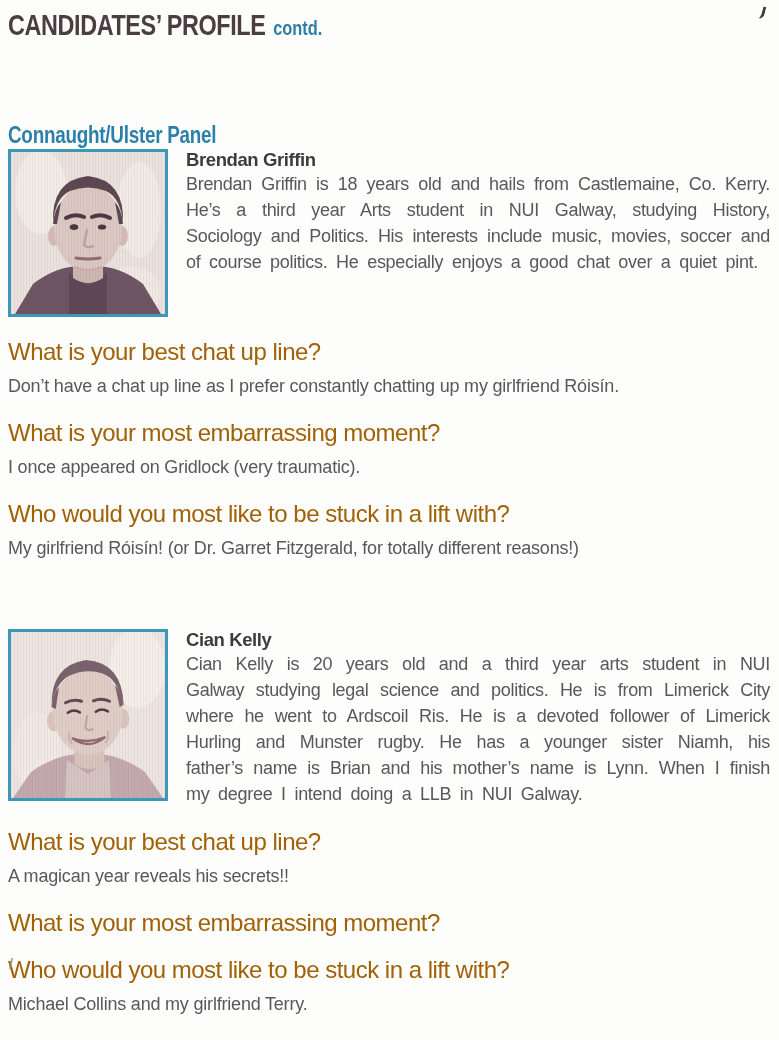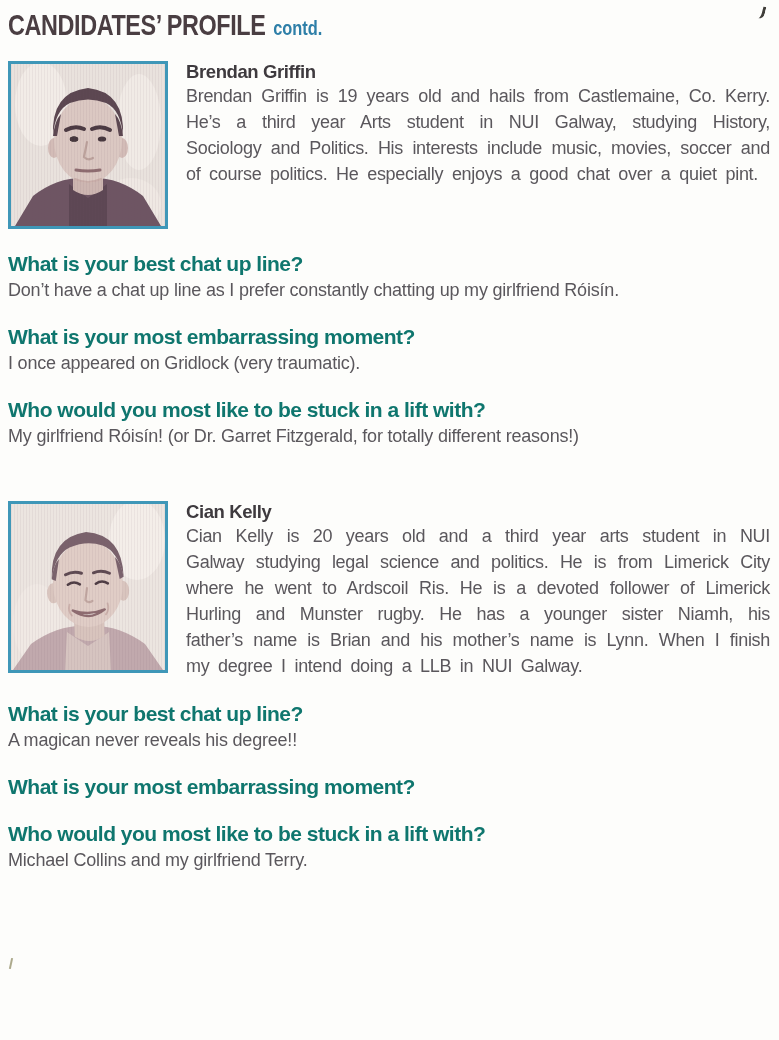--- a/index.html
+++ b/index.html
@@ -33,21 +33,21 @@
   .section-heading {
     display: inline-block;
     transform: scaleX(0.82);
     transform-origin: left top;
     font-size: 23px; font-weight: bold;
     color: #2b80ab; letter-spacing: -0.3px;
     white-space: nowrap;
   }
 
   
-  .profile-row { display: flex; margin-top: 25px; }
+  .profile-row { display: flex; }
   .photo-frame {
     border: 3px solid #3f97b8;
     background: #e9e2dd;
     position: relative;
     flex: 0 0 auto;
   }
   .photo-frame.p1 { width: 154px; height: 162px; }
   .photo-frame.p2 { width: 154px; height: 166px; }
   .photo-frame svg { display: block; }
   .photo-frame::after {            
@@ -68,30 +68,30 @@
     color: #5a575c;
     text-align: justify;
     letter-spacing: -0.3px;
     word-spacing: 4px;
   }
 
   
   .qa-list { margin-top: 22px; }
   .qa-item + .qa-item { margin-top: 21px; }
   .qa-question {
-    font-size: 21px; font-weight: bold;
-    color: #0f766e; letter-spacing: -0.5px;
+    font-size: 24px; font-weight: normal;
+    color: #a16207; letter-spacing: -0.5px;
     line-height: 26px;
   }
   .qa-answer {
     font-size: 18px; color: #5a575c;
-    letter-spacing: -0.2px; line-height: 26px;
-  }
-
-  .profile-row.second { margin-top: 52px; }
+    letter-spacing: -0.2px; line-height: 26px; margin-top: 8px;
+  }
+
+  .profile-row.second { margin-top: 68px; }
 
   
   .artifact-top-right {
     position: absolute; top: 6px; right: 14px;
     width: 4px; height: 13px;
     border-right: 3px solid #403e3a;
     border-radius: 0 0 6px 0;
     transform: rotate(14deg);
   }
   .artifact-left {
@@ -106,20 +106,23 @@
 <body>
 
 <div class="page">
 
   <div class="title-row">
     <span class="title-scale">
       <span class="main-title">CANDIDATES’ PROFILE</span><span class="title-suffix">contd.</span>
     </span>
   </div>
 
+  <div class="section-heading-wrap">
+    <span class="section-heading">Connaught/Ulster Panel</span>
+  </div>
 
   <div class="profile-row">
     <div class="photo-frame p1">
       <svg width="154" height="162" viewBox="0 0 154 162">
         <rect width="154" height="162" fill="#e9e2dd"></rect>
         <ellipse cx="30" cy="40" rx="26" ry="42" fill="#f2ece7"></ellipse>
         <ellipse cx="128" cy="58" rx="22" ry="48" fill="#f1ebe6"></ellipse>
         <ellipse cx="120" cy="140" rx="30" ry="26" fill="#efe8e3"></ellipse>
 
         <path d="M4,162 L22,132 Q48,112 77,114 Q106,112 132,132 L150,162 Z" fill="#6e5563"></path>
@@ -145,21 +148,21 @@
 
         <path d="M76,78 L73,93 Q77,97 82,94" stroke="#bca29c" stroke-width="2.2" fill="none" stroke-linecap="round"></path>
 
         <path d="M65,106 Q77,108 89,106" stroke="#8e6c70" stroke-width="3" fill="none" stroke-linecap="round"></path>
 
         <path d="M64,115 Q77,121 90,115" stroke="#c9aea9" stroke-width="2" fill="none" stroke-linecap="round"></path>
       </svg>
     </div>
     <div class="profile-text">
       <div class="profile-name">Brendan Griffin</div>
-      <div class="profile-bio">Brendan Griffin is 19 years old and hails from Castlemaine, Co. Kerry. He’s a third year Arts student in NUI Galway, studying History, Sociology and Politics. His interests include music, movies, soccer and of course politics. He especially enjoys a good chat over a quiet pint.</div>
+      <div class="profile-bio">Brendan Griffin is 18 years old and hails from Castlemaine, Co. Kerry. He’s a third year Arts student in NUI Galway, studying History, Sociology and Politics. His interests include music, movies, soccer and of course politics. He especially enjoys a good chat over a quiet pint.</div>
     </div>
   </div>
 
   <div class="qa-list">
     <div class="qa-item">
       <div class="qa-question">What is your best chat up line?</div>
       <div class="qa-answer">Don’t have a chat up line as I prefer constantly chatting up my girlfriend Róisín.</div>
     </div>
     <div class="qa-item">
       <div class="qa-question">What is your most embarrassing moment?</div>
@@ -210,21 +213,21 @@
     </div>
     <div class="profile-text">
       <div class="profile-name">Cian Kelly</div>
       <div class="profile-bio">Cian Kelly is 20 years old and a third year arts student in NUI Galway studying legal science and politics. He is from Limerick City where he went to Ardscoil Ris. He is a devoted follower of Limerick Hurling and Munster rugby. He has a younger sister Niamh, his father’s name is Brian and his mother’s name is Lynn. When I finish my degree I intend doing a LLB in NUI Galway.</div>
     </div>
   </div>
 
   <div class="qa-list">
     <div class="qa-item">
       <div class="qa-question">What is your best chat up line?</div>
-      <div class="qa-answer">A magican never reveals his degree!!</div>
+      <div class="qa-answer">A magican year reveals his secrets!!</div>
     </div>
     <div class="qa-item">
       <div class="qa-question">What is your most embarrassing moment?</div>
     </div>
     <div class="qa-item">
       <div class="qa-question">Who would you most like to be stuck in a lift with?</div>
       <div class="qa-answer">Michael Collins and my girlfriend Terry.</div>
     </div>
   </div>
 

